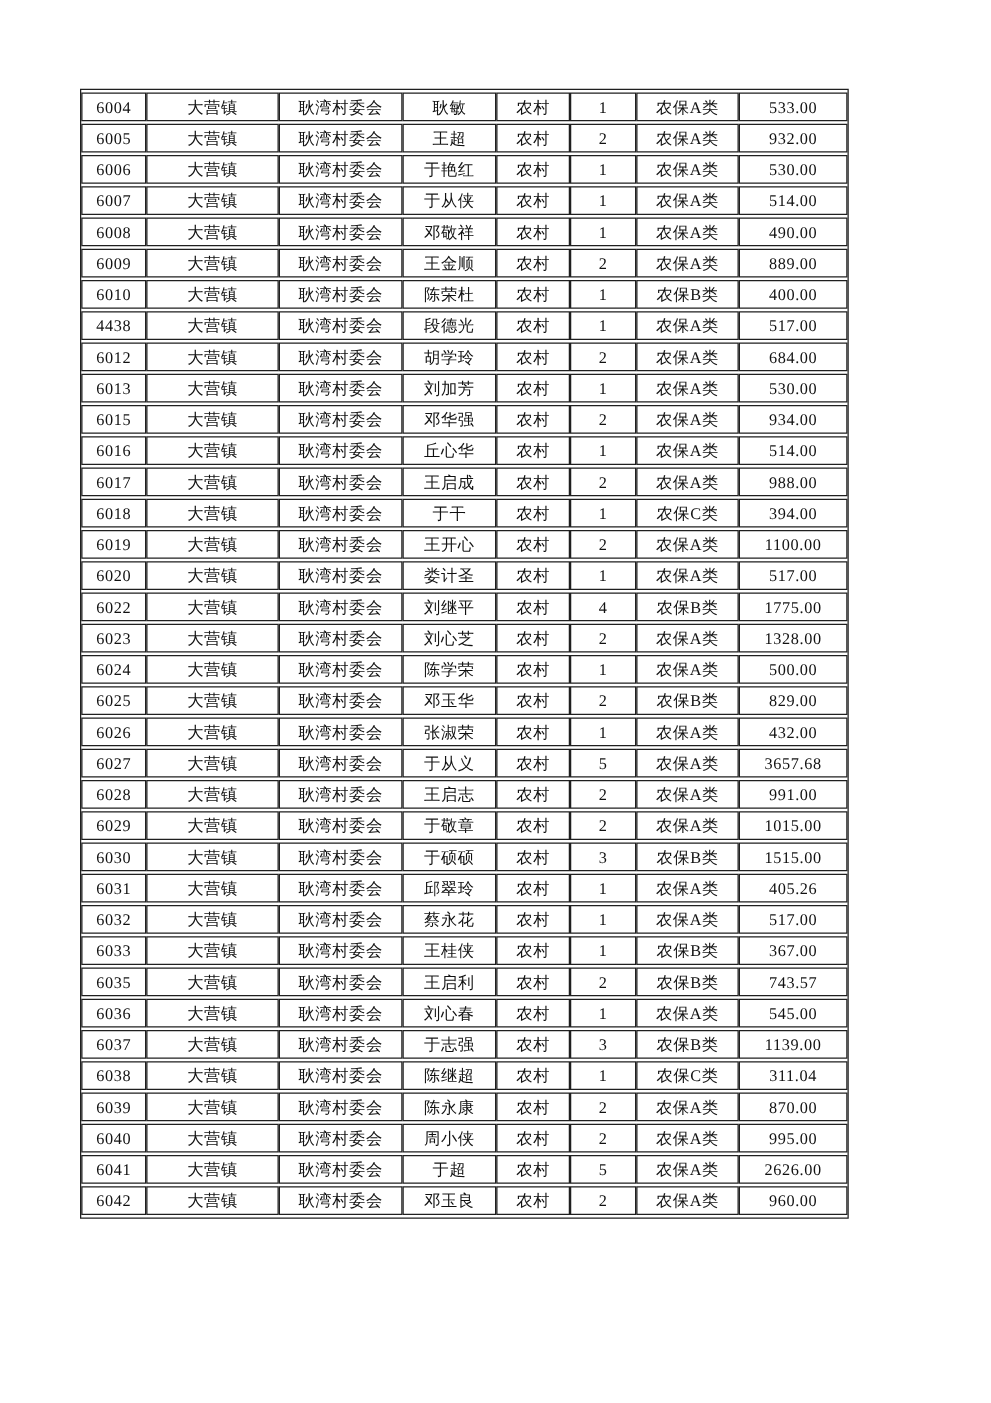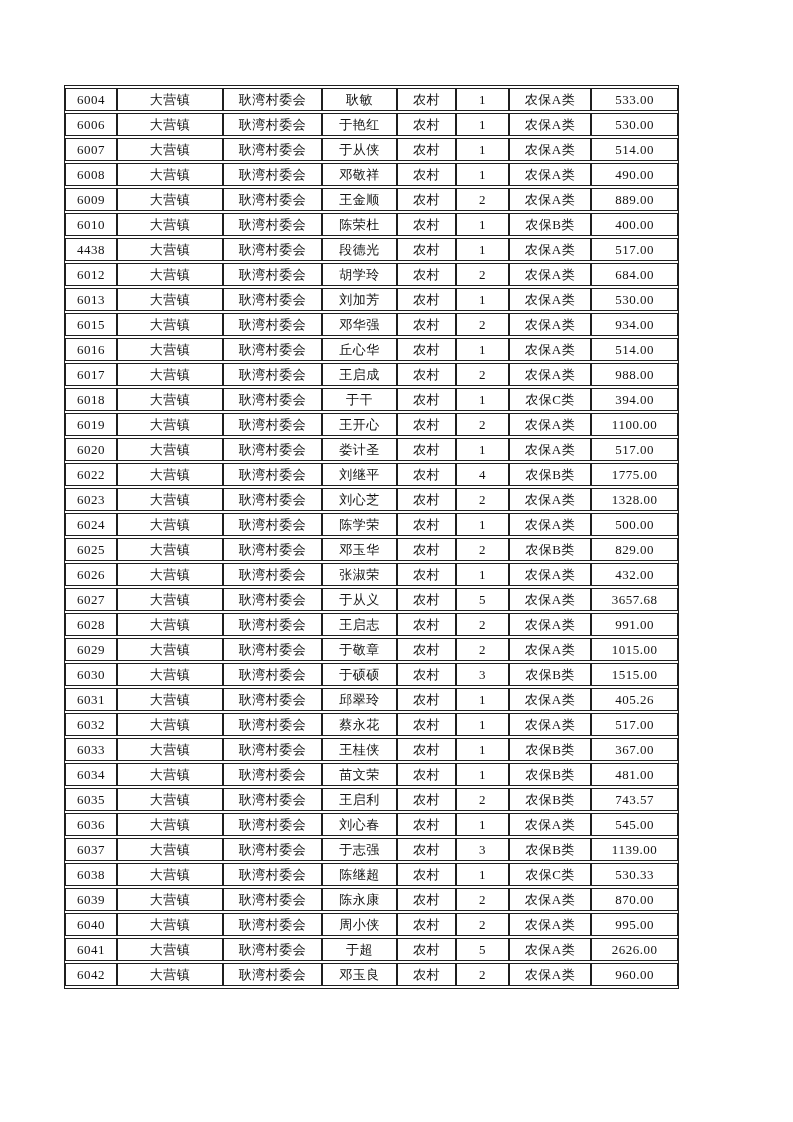--- a/index.html
+++ b/index.html
@@ -17,21 +17,20 @@
   }
   table.roster {
     position: absolute;
     left: 64px;
     top: 71px;
     width: 613px;
     border-collapse: separate;
     border-spacing: 0 2px;
     table-layout: fixed;
     border: 1px solid #1f1f1f;
-    margin-top: 14px;
   }
   table.roster td {
     box-sizing: border-box;
     border: 1px solid #1f1f1f;
     height: 23px;
     padding: 0 2px;
     text-align: center;
     vertical-align: middle;
     font-size: 13px;
     color: #111111;
@@ -68,20 +67,30 @@
           <td>6004</td>
           <td>大营镇</td>
           <td>耿湾村委会</td>
           <td>耿敏</td>
           <td>农村</td>
           <td>1</td>
           <td>农保A类</td>
           <td>533.00</td>
         </tr>
         <tr>
+          <td>6005</td>
+          <td>大营镇</td>
+          <td>耿湾村委会</td>
+          <td>王超</td>
+          <td>农村</td>
+          <td>2</td>
+          <td>农保A类</td>
+          <td>932.00</td>
+        </tr>
+        <tr>
           <td>6006</td>
           <td>大营镇</td>
           <td>耿湾村委会</td>
           <td>于艳红</td>
           <td>农村</td>
           <td>1</td>
           <td>农保A类</td>
           <td>530.00</td>
         </tr>
         <tr>
@@ -328,30 +337,20 @@
           <td>6033</td>
           <td>大营镇</td>
           <td>耿湾村委会</td>
           <td>王桂侠</td>
           <td>农村</td>
           <td>1</td>
           <td>农保B类</td>
           <td>367.00</td>
         </tr>
         <tr>
-          <td>6034</td>
-          <td>大营镇</td>
-          <td>耿湾村委会</td>
-          <td>苗文荣</td>
-          <td>农村</td>
-          <td>1</td>
-          <td>农保B类</td>
-          <td>481.00</td>
-        </tr>
-        <tr>
           <td>6035</td>
           <td>大营镇</td>
           <td>耿湾村委会</td>
           <td>王启利</td>
           <td>农村</td>
           <td>2</td>
           <td>农保B类</td>
           <td>743.57</td>
         </tr>
         <tr>
@@ -375,21 +374,21 @@
           <td>1139.00</td>
         </tr>
         <tr>
           <td>6038</td>
           <td>大营镇</td>
           <td>耿湾村委会</td>
           <td>陈继超</td>
           <td>农村</td>
           <td>1</td>
           <td>农保C类</td>
-          <td>530.33</td>
+          <td>311.04</td>
         </tr>
         <tr>
           <td>6039</td>
           <td>大营镇</td>
           <td>耿湾村委会</td>
           <td>陈永康</td>
           <td>农村</td>
           <td>2</td>
           <td>农保A类</td>
           <td>870.00</td>

